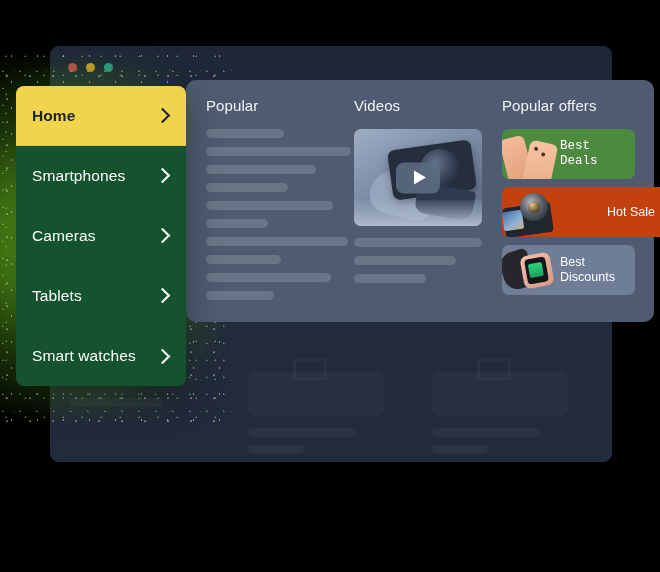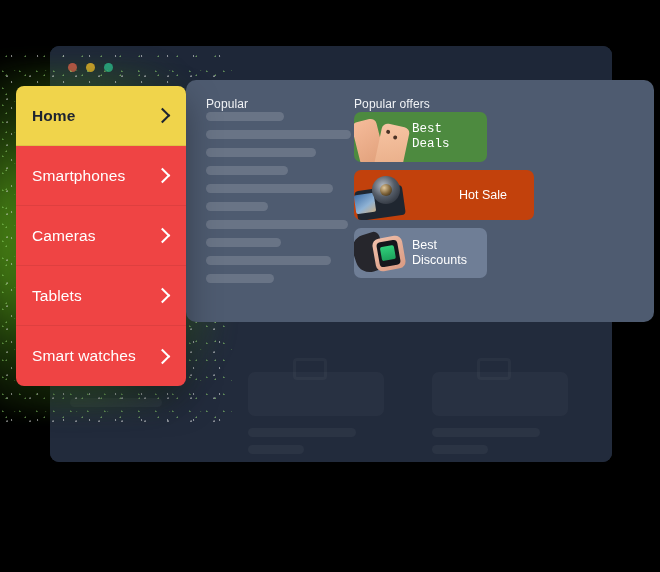--- a/index.html
+++ b/index.html
@@ -136,24 +136,24 @@
   .col {
     position: relative;
     box-sizing: border-box;
   }
   .col-popular  { width: 168px; padding-left: 20px; }
   .col-videos   { width: 148px; }
   .col-offers   { width: 152px; }
 
   .col-title {
     color: #f1f3f6;
-    font-size: 12px;
+    font-size: 15px;
     font-weight: 400;
     letter-spacing: 0.1px;
-    margin: 0 0 2px 0;
+    margin: 0 0 16px 0;
     line-height: 1;
   }
 
   .skeleton {
     height: 9px;
     border-radius: 5px;
     background: rgba(255,255,255,0.155);
     margin-bottom: 9px;
   }
 
@@ -362,21 +362,21 @@
     box-shadow: 0 14px 34px rgba(0,0,0,0.35);
   }
   .side-item {
     position: relative;
     height: 60px;
     display: flex;
     align-items: center;
     justify-content: space-between;
     padding: 0 16px;
     box-sizing: border-box;
-    background: #ef4444;
+    background: #14532d;
     border-bottom: 1px solid rgba(0,0,0,0.07);
   }
   .side-item:last-child { border-bottom: none; }
   .side-item.active {
     background: #f0d44b;
   }
   .side-label {
     color: #ffffff;
     font-size: 15.5px;
     font-weight: 400;
@@ -444,20 +444,38 @@
         <div class="skeleton" style="width:110px"></div>
         <div class="skeleton" style="width:82px"></div>
         <div class="skeleton" style="width:127px"></div>
         <div class="skeleton" style="width:62px"></div>
         <div class="skeleton" style="width:142px"></div>
         <div class="skeleton" style="width:75px"></div>
         <div class="skeleton" style="width:125px"></div>
         <div class="skeleton" style="width:68px"></div>
       </div>
 
+      <div class="col col-videos">
+        <div class="col-title">Videos</div>
+        <div class="video-thumb">
+          <div class="cam-arm"></div>
+          <div class="cam-body"></div>
+          <div class="cam-lens"></div>
+          <div class="cam-tripod"></div>
+          <div class="snow"></div>
+          <div class="tint"></div>
+          <div class="play-btn">
+            <span class="play-tri"></span>
+          </div>
+        </div>
+        <div style="height:12px"></div>
+        <div class="skeleton" style="width:128px"></div>
+        <div class="skeleton" style="width:102px"></div>
+        <div class="skeleton" style="width:72px"></div>
+      </div>
 
       <div class="col col-offers">
         <div class="col-title">Popular offers</div>
 
         <div class="offer-card card-best">
           <div class="art">
             <span class="phone phone-a"></span>
             <span class="phone phone-b">
               <span class="lens-dot" style="left:5px;  top:6px;"></span>
               <span class="lens-dot" style="left:13px; top:10px;"></span>

